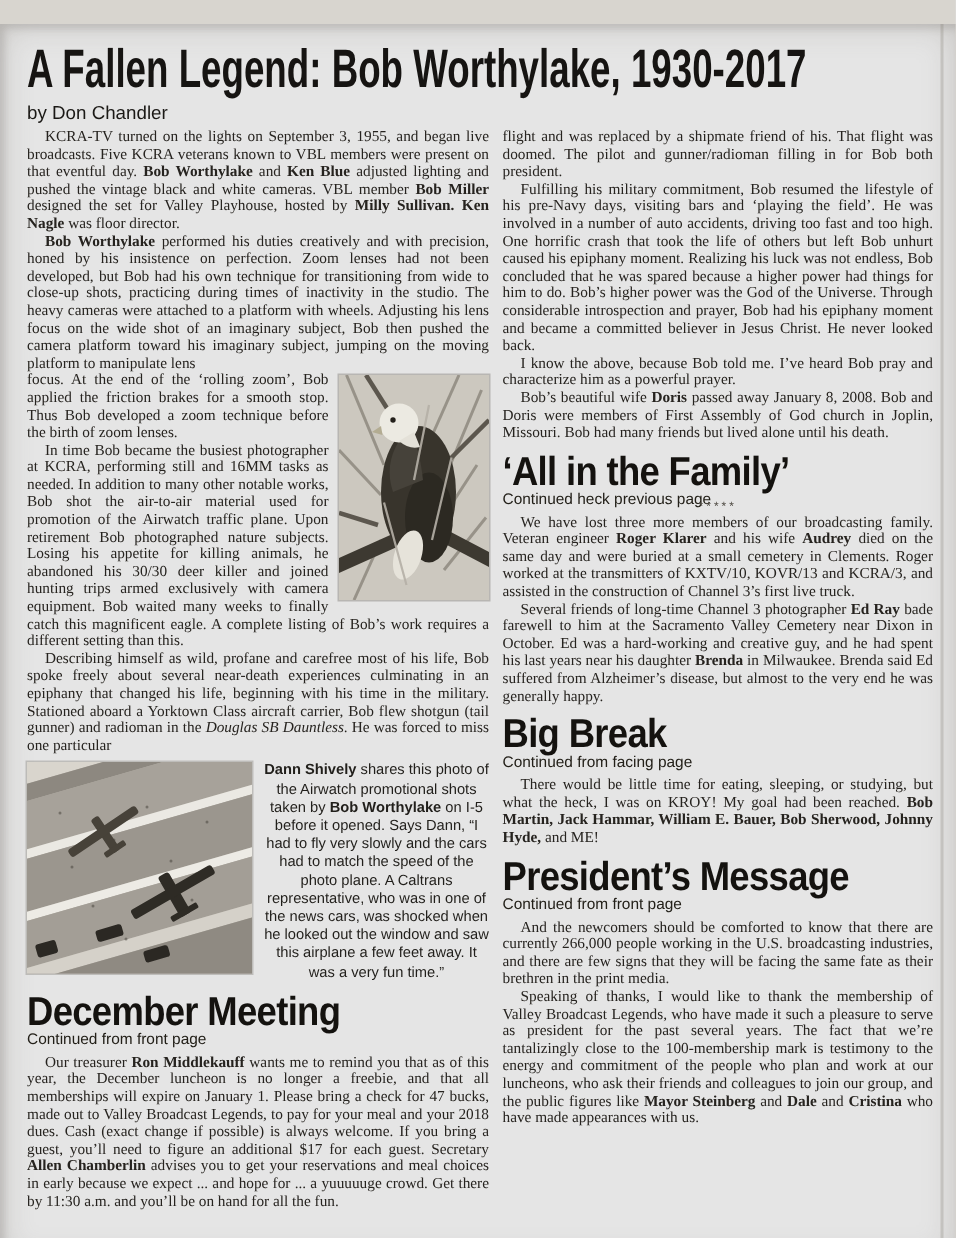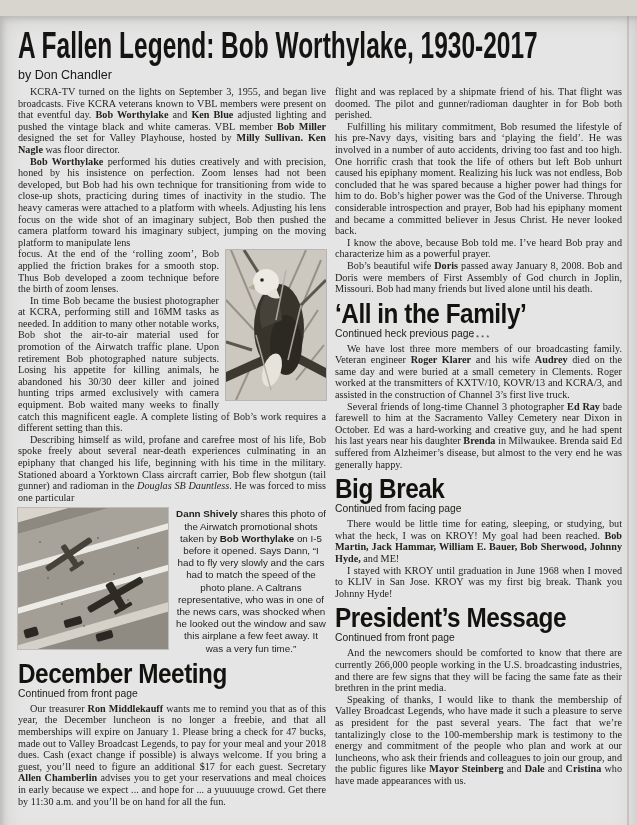--- a/index.html
+++ b/index.html
@@ -204,37 +204,36 @@
         </div>
         <div class="caption"><span style="font-weight: bold;">Dann Shively</span><span> shares this photo of the Airwatch promotional shots taken by </span><span style="font-weight: bold;">Bob Worthylake</span><span> on I-5 before it opened. Says Dann, “I had to fly very slowly and the cars had to match the speed of the photo plane. A Caltrans representative, who was in one of the news cars, was shocked when he looked out the window and saw this airplane a few feet away. It was a very fun time.”</span></div>
       </div>
 
       <h2 class="section">December Meeting</h2>
       <div class="cont">Continued from front page</div>
       <p class="body"><span>Our treasurer </span><span style="font-weight: bold;">Ron Middlekauff</span><span> wants me to remind you that as of this year, the December luncheon is no longer a freebie, and that all memberships will expire on January 1. Please bring a check for 47 bucks, made out to Valley Broadcast Legends, to pay for your meal and your 2018 dues. Cash (exact change if possible) is always welcome. If you bring a guest, you’ll need to figure an additional $17 for each guest. Secretary </span><span style="font-weight: bold;">Allen Chamberlin</span><span> advises you to get your reservations and meal choices in early because we expect ... and hope for ... a yuuuuuge crowd. Get there by 11:30 a.m. and you’ll be on hand for all the fun.</span></p>
     </div>
 
     <div class="col right">
-      <p class="body noindent"><span>flight and was replaced by a shipmate friend of his. That flight was doomed. The pilot and gunner/radioman daughter in for Bob both perished.</span></p>
+      <p class="body noindent"><span>flight and was replaced by a shipmate friend of his. That flight was doomed. The pilot and gunner/radioman filling in for Bob both president.</span></p>
       <p class="body"><span>Fulfilling his military commitment, Bob resumed the lifestyle of his pre-Navy days, visiting bars and ‘playing the field’. He was involved in a number of auto accidents, driving too fast and too high. One horrific crash that took the life of others but left Bob unhurt caused his epiphany moment. Realizing his luck was not endless, Bob concluded that he was spared because a higher power had things for him to do. Bob’s higher power was the God of the Universe. Through considerable introspection and prayer, Bob had his epiphany moment and became a committed believer in Jesus Christ. He never looked back.</span></p>
       <p class="body"><span>I know the above, because Bob told me. I’ve heard Bob pray and characterize him as a powerful prayer.</span></p>
       <p class="body"><span>Bob’s beautiful wife </span><span style="font-weight: bold;">Doris</span><span> passed away January 8, 2008. Bob and Doris were members of First Assembly of God church in Joplin, Missouri. Bob had many friends but lived alone until his death.</span></p>
 
       <h2 class="section">‘All in the Family’</h2>
       <div class="cont">
         <span>Continued heck previous page</span>
         <span class="stars">*****</span>
       </div>
       <p class="body"><span>We have lost three more members of our broadcasting family. Veteran engineer </span><span style="font-weight: bold;">Roger Klarer</span><span> and his wife </span><span style="font-weight: bold;">Audrey</span><span> died on the same day and were buried at a small cemetery in Clements. Roger worked at the transmitters of KXTV/10, KOVR/13 and KCRA/3, and assisted in the construction of Channel 3’s first live truck.</span></p>
       <p class="body"><span>Several friends of long-time Channel 3 photographer </span><span style="font-weight: bold;">Ed Ray</span><span> bade farewell to him at the Sacramento Valley Cemetery near Dixon in October. Ed was a hard-working and creative guy, and he had spent his last years near his daughter </span><span style="font-weight: bold;">Brenda</span><span> in Milwaukee. Brenda said Ed suffered from Alzheimer’s disease, but almost to the very end he was generally happy.</span></p>
 
       <h2 class="section">Big Break</h2>
       <div class="cont">Continued from facing page</div>
       <p class="body"><span>There would be little time for eating, sleeping, or studying, but what the heck, I was on KROY! My goal had been reached. </span><span style="font-weight: bold;">Bob Martin, Jack Hammar, William E. Bauer, Bob Sherwood, Johnny Hyde,</span><span> and ME!</span></p>
-      <p class="body"><span>I stayed with KROY until graduation in June 1968 when I moved to KLIV in San Jose. KROY was my first big break. Thank you Johnny Hyde!</span></p>
 
       <h2 class="section">President’s Message</h2>
       <div class="cont">Continued from front page</div>
       <p class="body"><span>And the newcomers should be comforted to know that there are currently 266,000 people working in the U.S. broadcasting industries, and there are few signs that they will be facing the same fate as their brethren in the print media.</span></p>
       <p class="body"><span>Speaking of thanks, I would like to thank the membership of Valley Broadcast Legends, who have made it such a pleasure to serve as president for the past several years. The fact that we’re tantalizingly close to the 100-membership mark is testimony to the energy and commitment of the people who plan and work at our luncheons, who ask their friends and colleagues to join our group, and the public figures like </span><span style="font-weight: bold;">Mayor Steinberg</span><span> and </span><span style="font-weight: bold;">Dale</span><span> and </span><span style="font-weight: bold;">Cristina</span><span> who have made appearances with us.</span></p>
 
     </div>
 
   </div>
 </div>

